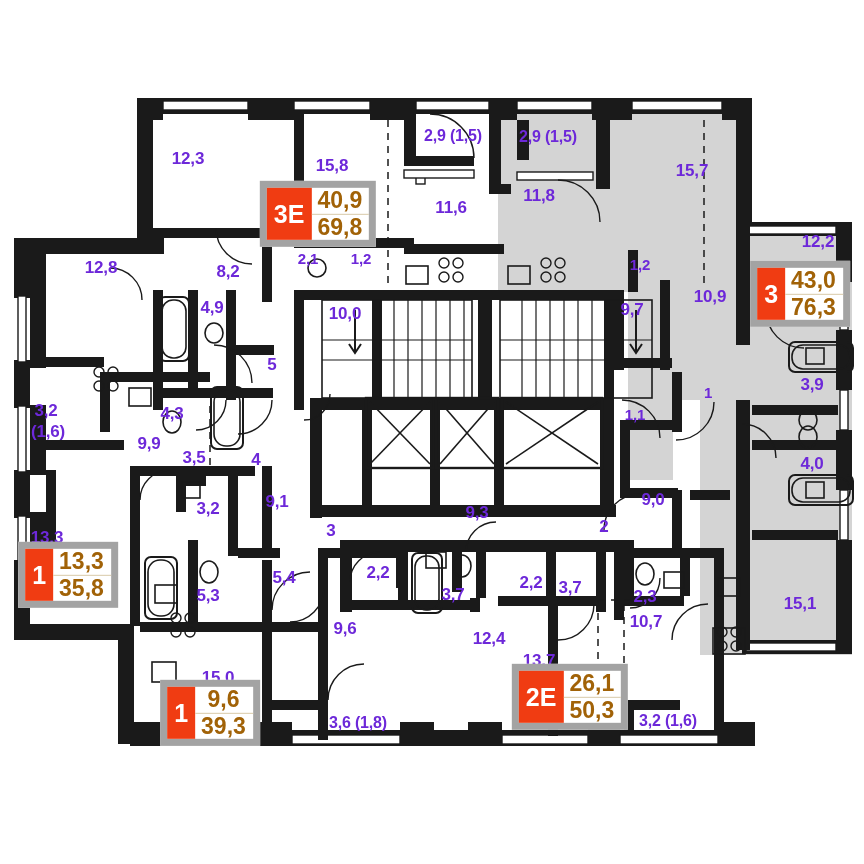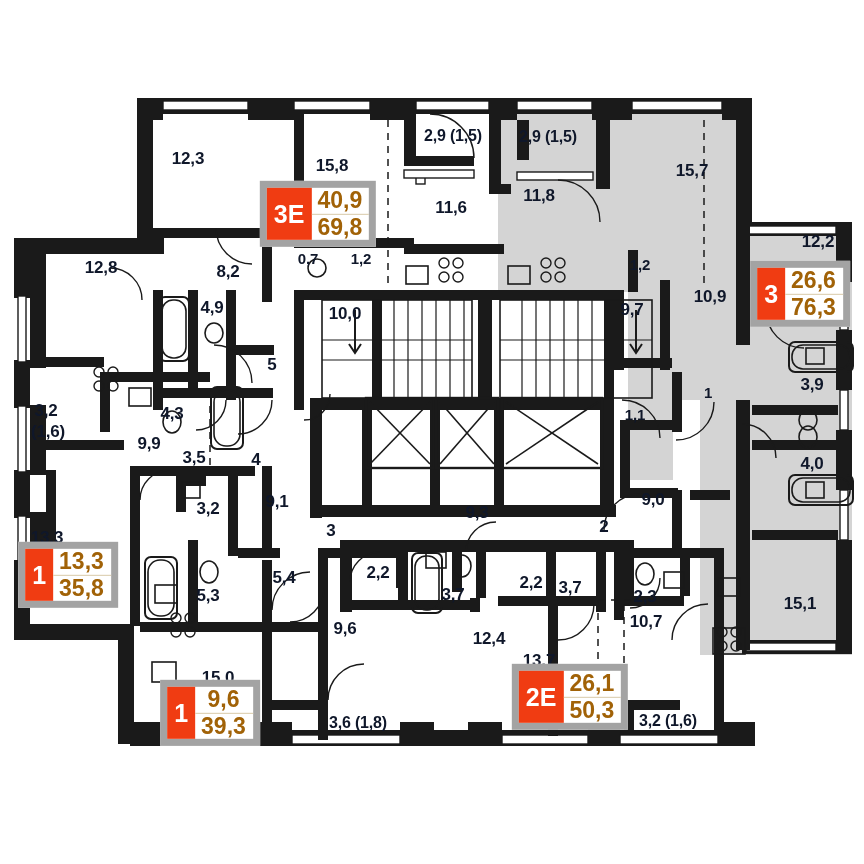--- a/index.html
+++ b/index.html
@@ -1,19 +1,19 @@
 <!DOCTYPE html>
 <html><head>
 <meta charset="utf-8">
 <style>
   html,body{margin:0;padding:0;background:#ffffff;}
   body{font-family:"Liberation Sans",sans-serif;}
   #plan{position:relative;width:864px;height:864px;background:#ffffff;overflow:hidden;}
   #plan svg{position:absolute;left:0;top:0;}
-  .lbl{position:absolute;font-family:"Liberation Sans",sans-serif;font-weight:bold;color:#0f172a;
+  .lbl{position:absolute;font-family:"Liberation Sans",sans-serif;font-weight:bold;color:#6d28d9;
        white-space:nowrap;transform:translate(-50%,-50%);letter-spacing:-0.2px;}
   .s18{font-size:17px;}
   .s16{font-size:16px;}
   .s15{font-size:15px;}
   .badge{position:absolute;display:flex;align-items:stretch;border:7px solid #a3a3a3;
          background:#ffffff;transform:translate(-50%,-50%);box-sizing:border-box;}
   .badge .bk{background:#f03c12;color:#ffffff;font-weight:bold;display:flex;align-items:center;
              justify-content:center;padding:0 7px;font-size:25px;line-height:1;}
   .badge .bv{display:flex;flex-direction:column;justify-content:center;}
   .badge .bv div{font-weight:bold;font-size:23px;line-height:1.03;padding:1px 7px 1px 6px;color:#a16207;text-align:center;}
@@ -324,21 +324,21 @@
       <div class="lbl s18" style="left: 320px; top: 166px; padding-left: 24px;">15,8</div>
       <div class="lbl s16" style="left: 453px; top: 136px;">2,9 (1,5)</div>
       <div class="lbl s16" style="left: 548px; top: 137px;">2,9 (1,5)</div>
       <div class="lbl s18" style="left: 692px; top: 171px;">15,7</div>
       <div class="lbl s18" style="left: 101px; top: 268px;">12,8</div>
       <div class="lbl s18" style="left: 451px; top: 208px;">11,6</div>
       <div class="lbl s18" style="left: 539px; top: 196px;">11,8</div>
       <div class="lbl s18" style="left: 818px; top: 242px;">12,2</div>
       <div class="lbl s18" style="left: 228px; top: 272px;">8,2</div>
       <div class="lbl s18" style="left: 212px; top: 308px;">4,9</div>
-      <div class="lbl s15" style="left: 308px; top: 258px;">0,7</div>
+      <div class="lbl s15" style="left: 308px; top: 258px;">2,1</div>
       <div class="lbl s15" style="left: 361px; top: 258px;">1,2</div>
       <div class="lbl s15" style="left: 640px; top: 264px;">1,2</div>
       <div class="lbl s18" style="left: 345px; top: 314px;">10,0</div>
       <div class="lbl s18" style="left: 632px; top: 310px;">9,7</div>
       <div class="lbl s18" style="left: 710px; top: 297px;">10,9</div>
       <div class="lbl s18" style="left: 46px; top: 411px;">3,2</div>
       <div class="lbl s18" style="left: 48px; top: 432px;">(1,6)</div>
       <div class="lbl s18" style="left: 149px; top: 444px;">9,9</div>
       <div class="lbl s18" style="left: 172px; top: 414px;">4,3</div>
       <div class="lbl s18" style="left: 194px; top: 458px;">3,5</div>
@@ -375,21 +375,21 @@
       <div class="badge" style="left: 318px; top: 214px;">
         <div class="bk">3Е</div>
         <div class="bv">
           <div>40,9</div>
           <div>69,8</div>
         </div>
       </div>
       <div class="badge" style="left: 800px; top: 294px;">
         <div class="bk">3</div>
         <div class="bv">
-          <div>26,6</div>
+          <div>43,0</div>
           <div>76,3</div>
         </div>
       </div>
       <div class="badge" style="left: 68px; top: 575px;">
         <div class="bk">1</div>
         <div class="bv">
           <div>13,3</div>
           <div>35,8</div>
         </div>
       </div>

